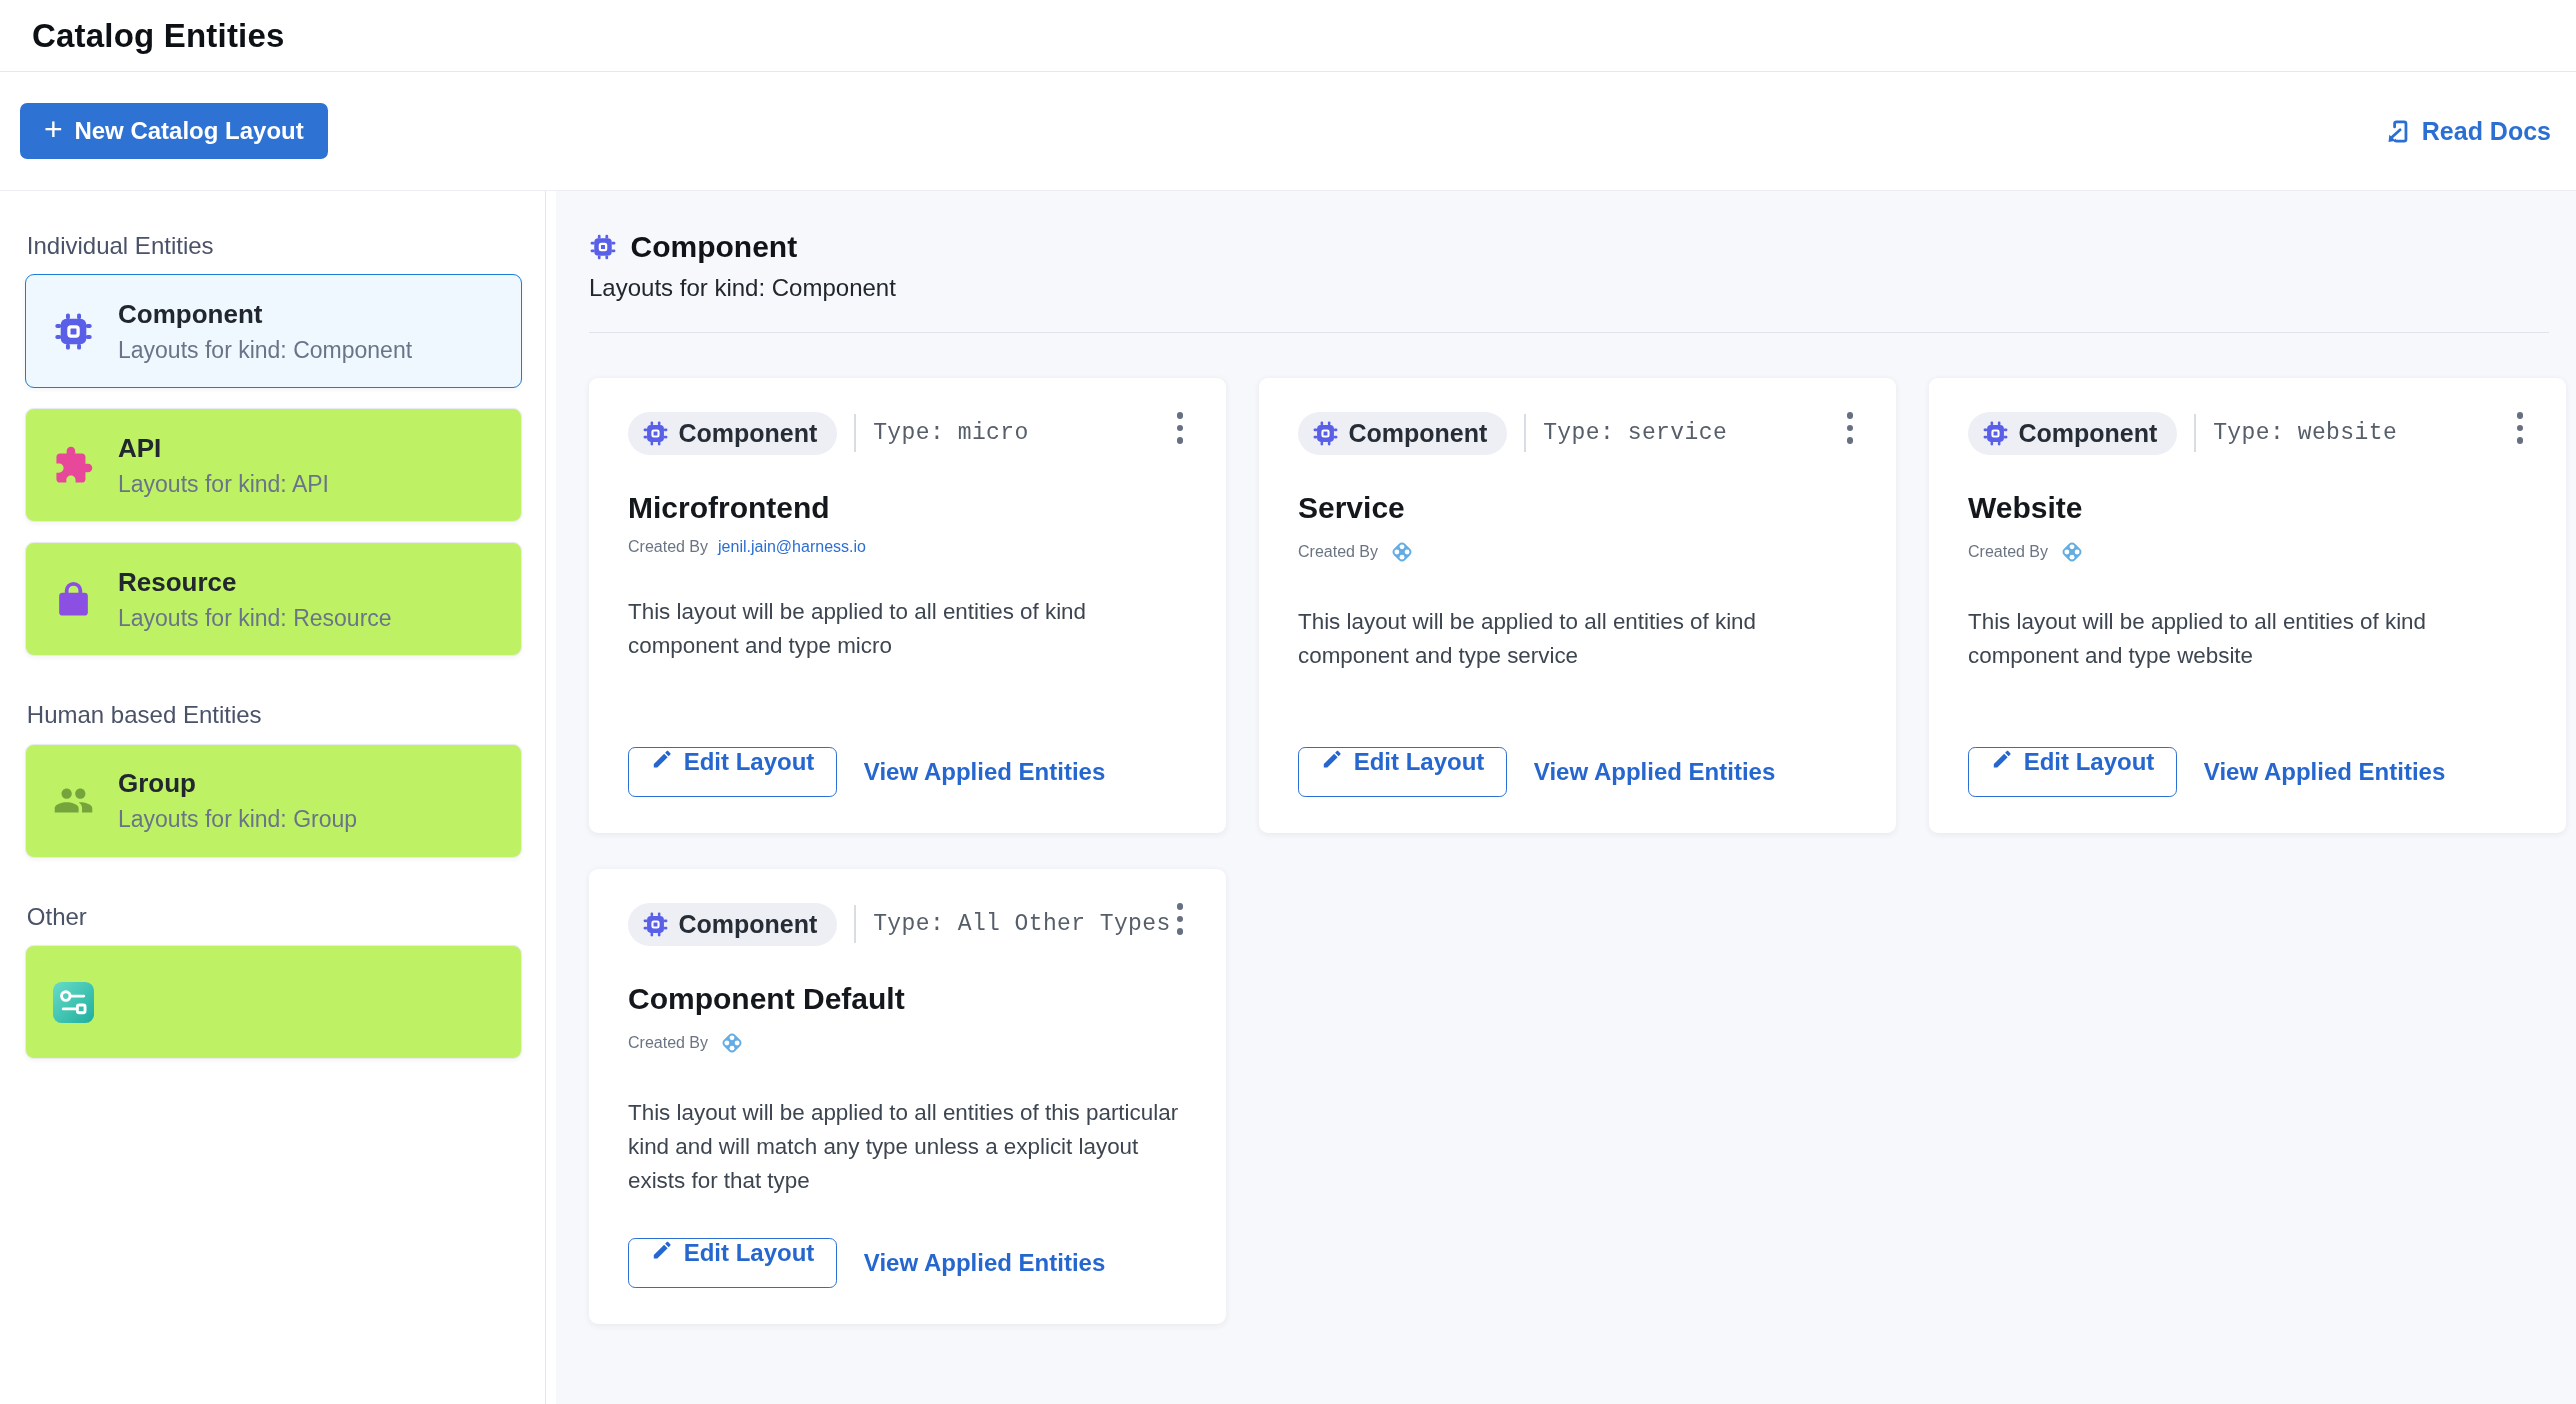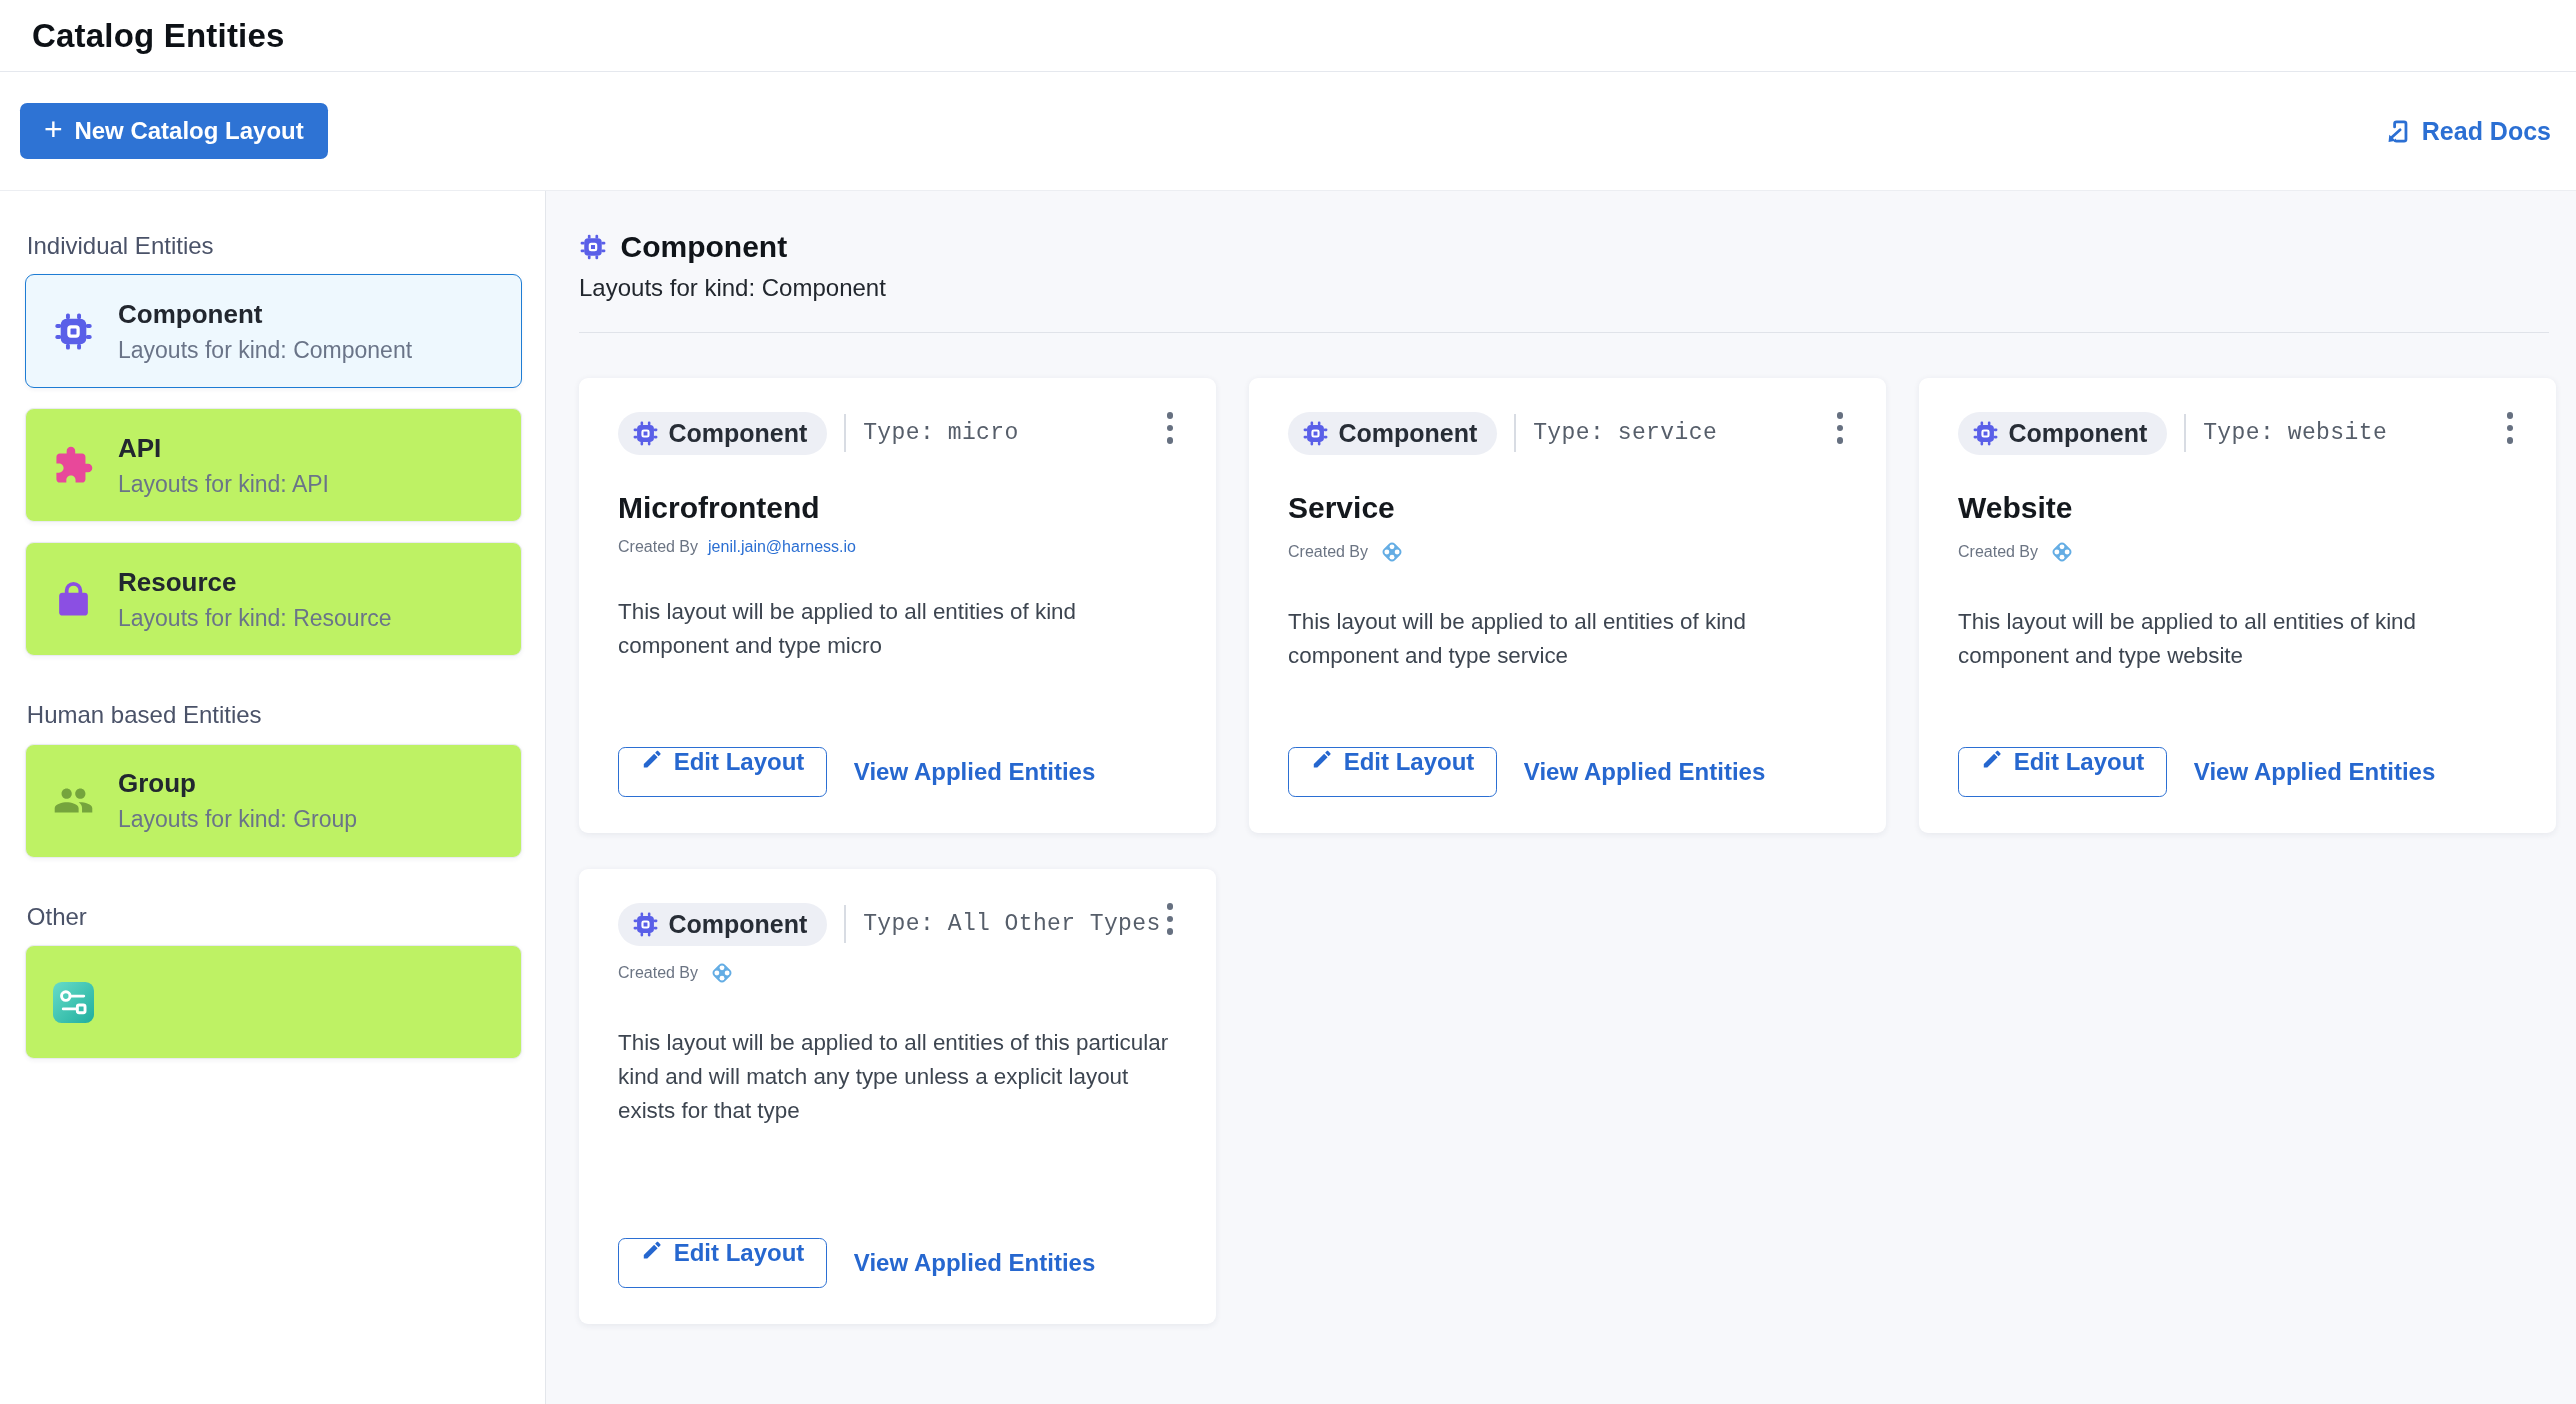--- a/index.html
+++ b/index.html
@@ -9,21 +9,21 @@
   .page-header{height:72px;flex:none;border-bottom:0.9px solid #e5e8ee;display:flex;align-items:center;padding-left:32px;box-sizing:border-box;}
   .page-title{font-size:33px;font-weight:700;color:#0d1116;letter-spacing:0.2px;}
 
   
   .toolbar{height:119px;flex:none;border-bottom:0.9px solid #eceef2;display:flex;align-items:center;justify-content:space-between;padding:0 25px 0 20px;box-sizing:border-box;}
   .btn-primary{background:#2e73d4;color:#fff;font-size:24px;font-weight:700;height:56px;border-radius:7.2px;display:inline-flex;align-items:center;gap:11.7px;padding:0 24px;border:none;cursor:pointer;font-family:inherit;}
   .plus-glyph{font-size:32px;font-weight:400;line-height:0;margin-top:-3.6px;}
   .read-docs{color:#2b6fd3;font-weight:700;font-size:25px;display:inline-flex;gap:10px;align-items:center;text-decoration:none;cursor:pointer;}
 
   
-  .content{flex:1;display:flex;min-height:0;}
+  .content{flex:1;display:flex;min-height:0;gap:10px;}
 
   
   .sidebar{width:546px;flex:none;border-right:0.9px solid #e3e6eb;padding:0 23px 0 25px;box-sizing:border-box;background:#fff;}
   .side-heading{font-size:24px;color:#4a5268;font-weight:500;margin:41px 0 14.4px 1.8px;}
   .side-heading.spaced{margin-top:45px;}
   .side-card{background:#bef264;border:1.3px solid #e9ebf0;border-radius:9px;box-shadow:0 1.8px 4.5px rgba(30,40,70,.05);display:flex;align-items:center;padding:0 16px 0 27px;height:114px;margin-bottom:20px;cursor:pointer;box-sizing:border-box;}
   .side-card.selected{background:#eef8fe;border:1.8px solid #1d7cd4;}
   .side-icon{width:41px;height:41px;margin-right:24px;flex:none;display:flex;align-items:center;justify-content:center;}
   .side-text{display:flex;flex-direction:column;}
   .side-title{font-size:26px;font-weight:700;color:#22272f;margin-bottom:7.2px;}
@@ -382,20 +382,21 @@
                   <rect x="9.3" y="9.3" width="5.4" height="5.4" rx="1.2" fill="none" stroke="#ffffff" stroke-width="1.9"></rect>
                 </svg>
               <span>Component</span>
             </span>
             <span class="pill-divider"></span>
             <span class="type">
               <span>Type:</span>
               <span>All Other Types</span>
             </span>
           </div>
+          <div class="card-title">Component Default</div>
           <div class="created">
             <span>Created By</span>
             <span>
               <svg width="28" height="28" viewBox="0 0 24 24">
                 <rect x="5.2" y="5.2" width="13.6" height="13.6" rx="3.6" transform="rotate(45 12 12)" fill="#64ade4"></rect>
                 <circle cx="12" cy="7.6" r="2.1" fill="#fff"></circle>
                   <circle cx="7.6" cy="12" r="2.1" fill="#fff"></circle>
                 <circle cx="16.4" cy="12" r="2.1" fill="#fff"></circle>
                   <circle cx="12" cy="16.4" r="2.1" fill="#fff"></circle>
               </svg>

